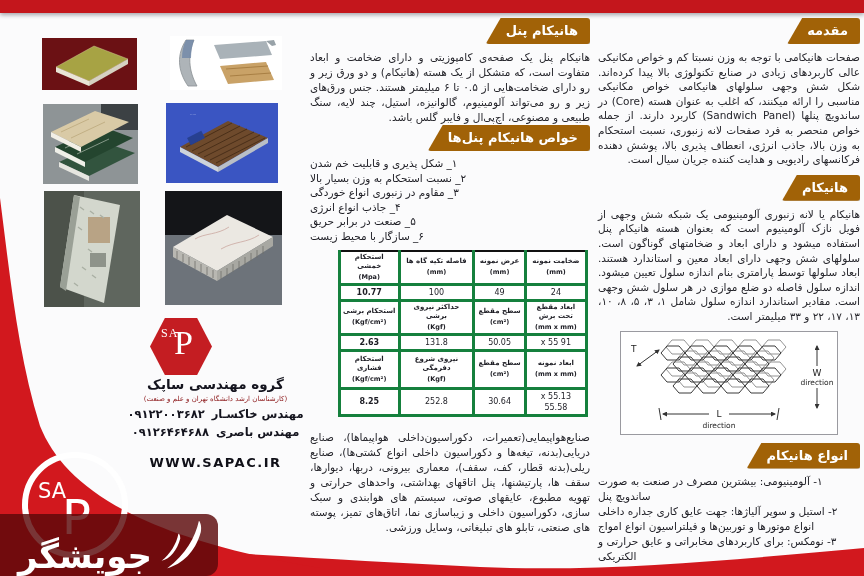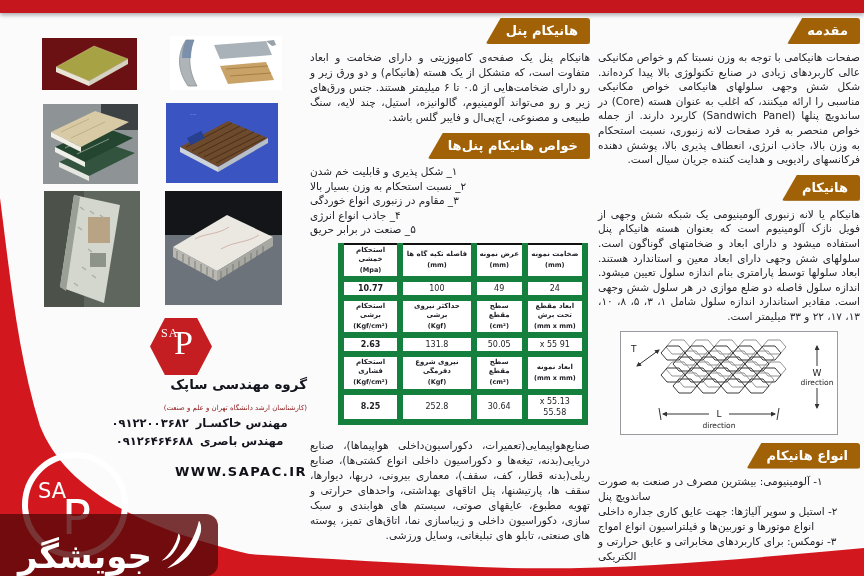--- a/index.html
+++ b/index.html
@@ -29,40 +29,40 @@
   .list { direction:rtl; text-align:left; font-size:10.5px; margin-top:5px; }
   .props li { list-style:none; line-height:14.6px; padding-right:30px; font-weight:500; }
   .types li { list-style:none; line-height:15px; }
   
   .diagram-box { width:218px; height:104px; border:1px solid #9a9aa0; background:#fff;
     margin:7px auto 8px; }
   
   .tbl-wrap { width:250px; margin:6px 2px 7px auto; }
   table.spec { width:100%; border-collapse:collapse; direction:rtl; background:#fff;
     border:2px solid #111; }
-  table.spec td { border:6px solid #15803d; text-align:center; vertical-align:middle;
+  table.spec td { border:3px solid #15803d; text-align:center; vertical-align:middle;
     padding:1px 2px; }
   td.hcell { font-weight:bold; font-size:7px; line-height:9px; height:32px; }
   td.vcell { font-size:8px; line-height:11px; height:13px; }
   tr.grp-start td { border-top:2px solid #111; }
   td.vbold { font-weight:bold; }
   .unit { font-weight:bold; font-size:6.5px; display:block; margin-top:2px; }
   
   .photo { position:absolute; z-index:6; overflow:hidden; }
   
   .hexlogo { position:absolute; left:150px; top:318px; width:62px; height:57px; z-index:6;
     background:#c41d22;
     clip-path:polygon(24% 0, 76% 0, 100% 50%, 76% 100%, 24% 100%, 0 50%); }
   .hexlogo span { position:absolute; color:#fff; font-family:"Liberation Serif", serif; }
   .hex-sa { left:11px; top:8px; font-size:12px; letter-spacing:1px; }
   .hex-p  { left:24px; top:6px; font-size:34px; }
   .hex-ac { left:33px; top:31px; font-size:12px; letter-spacing:1px;margin-top:35px; }
-  .company { position:absolute; left:92px; top:376px; width:215px; text-align:right; z-index:6; }
+  .company { position:absolute; left:108px; top:376px; width:215px; text-align:center; z-index:6; }
   .company .cname { direction:rtl; font-size:13.5px; font-weight:bold; color:#14141e; }
-  .company .csub { direction:rtl; font-size:7px; color:#8a1416; margin-top:12px; }
+  .company .csub { direction:rtl; font-size:7px; color:#8a1416; margin-top:3px; }
   .company .cphone { direction:rtl; font-size:11.5px; font-weight:bold; color:#14141e;
     margin-top:4px; display:flex; justify-content:center; gap:7px; }
   .company .cweb { font-size:13px; font-weight:bold; color:#101018; letter-spacing:1.5px;
     margin-top:16px; font-family:"DejaVu Sans", sans-serif; }
   
   .banner { position:absolute; left:0; top:514px; width:218px; height:62px;
     background:rgba(92,8,10,.82); border-radius:0 12px 12px 0; z-index:30;
     display:flex; align-items:flex-end; }
   .banner .wm-text { color:#fff; font-size:34px; font-weight:bold; direction:rtl;
     margin-left:18px; letter-spacing:1px; }
@@ -157,27 +157,28 @@
     <li>۲- استیل و سوپر آلیاژها: جهت عایق کاری جداره داخلی انواع موتورها و توربین‌ها و فیلتراسیون انواع امواج</li>
     <li>۳- نومکس: برای کاربردهای مخابراتی و عایق حرارتی و الکتریکی</li>
     <li>۴- مقوایی: به عنوان پرکننده درب های چوبی</li>
   </ul>
 </div>
 
 <div class="mcol">
   <div class="tab">هانیکام پنل</div>
   <div class="para">هانیکام پنل یک صفحه‌ی کامپوزیتی و دارای ضخامت و ابعاد متفاوت است، که متشکل از یک هسته (هانیکام) و دو ورق زیر و رو دارای ضخامت‌هایی از ۰.۵ تا ۶ میلیمتر هستند. جنس ورق‌های زیر و رو می‌تواند آلومینیوم، گالوانیزه، استیل، چند لایه، سنگ طبیعی و مصنوعی، اچ‌پی‌ال و فایبر گلس باشد.</div>
 
-  <div class="tab" style="margin-top:8px">خواص هانیکام پنل‌ها</div>
+  <div class="tab" style="">خواص هانیکام پنل‌ها</div>
   <ul class="list props">
     <li>۱_ شکل پذیری و قابلیت خم شدن</li>
     <li>۲_ نسبت استحکام به وزن بسیار بالا</li>
     <li>۳_ مقاوم در زنبوری انواع خوردگی</li>
     <li>۴_ جاذب انواع انرژی</li>
     <li>۵_ صنعت در برابر حریق</li>
+    <li>۶_ سازگار با محیط زیست</li>
   </ul>
 
   <div class="tbl-wrap">
     <table class="spec">
       <tbody>
           <tr class="grp-start">
         <td class="hcell" style="width:62px"><span>ضخامت نمونه</span><span class="unit">(mm)</span></td>
         <td class="hcell" style="width:52px"><span>عرض نمونه</span><span class="unit">(mm)</span></td>
         <td class="hcell" style="width:76px"><span>فاصله تکیه گاه ها</span><span class="unit">(mm)</span></td>
         <td class="hcell" style="width:60px"><span>استحکام خمشی</span><span class="unit">(Mpa)</span></td>

